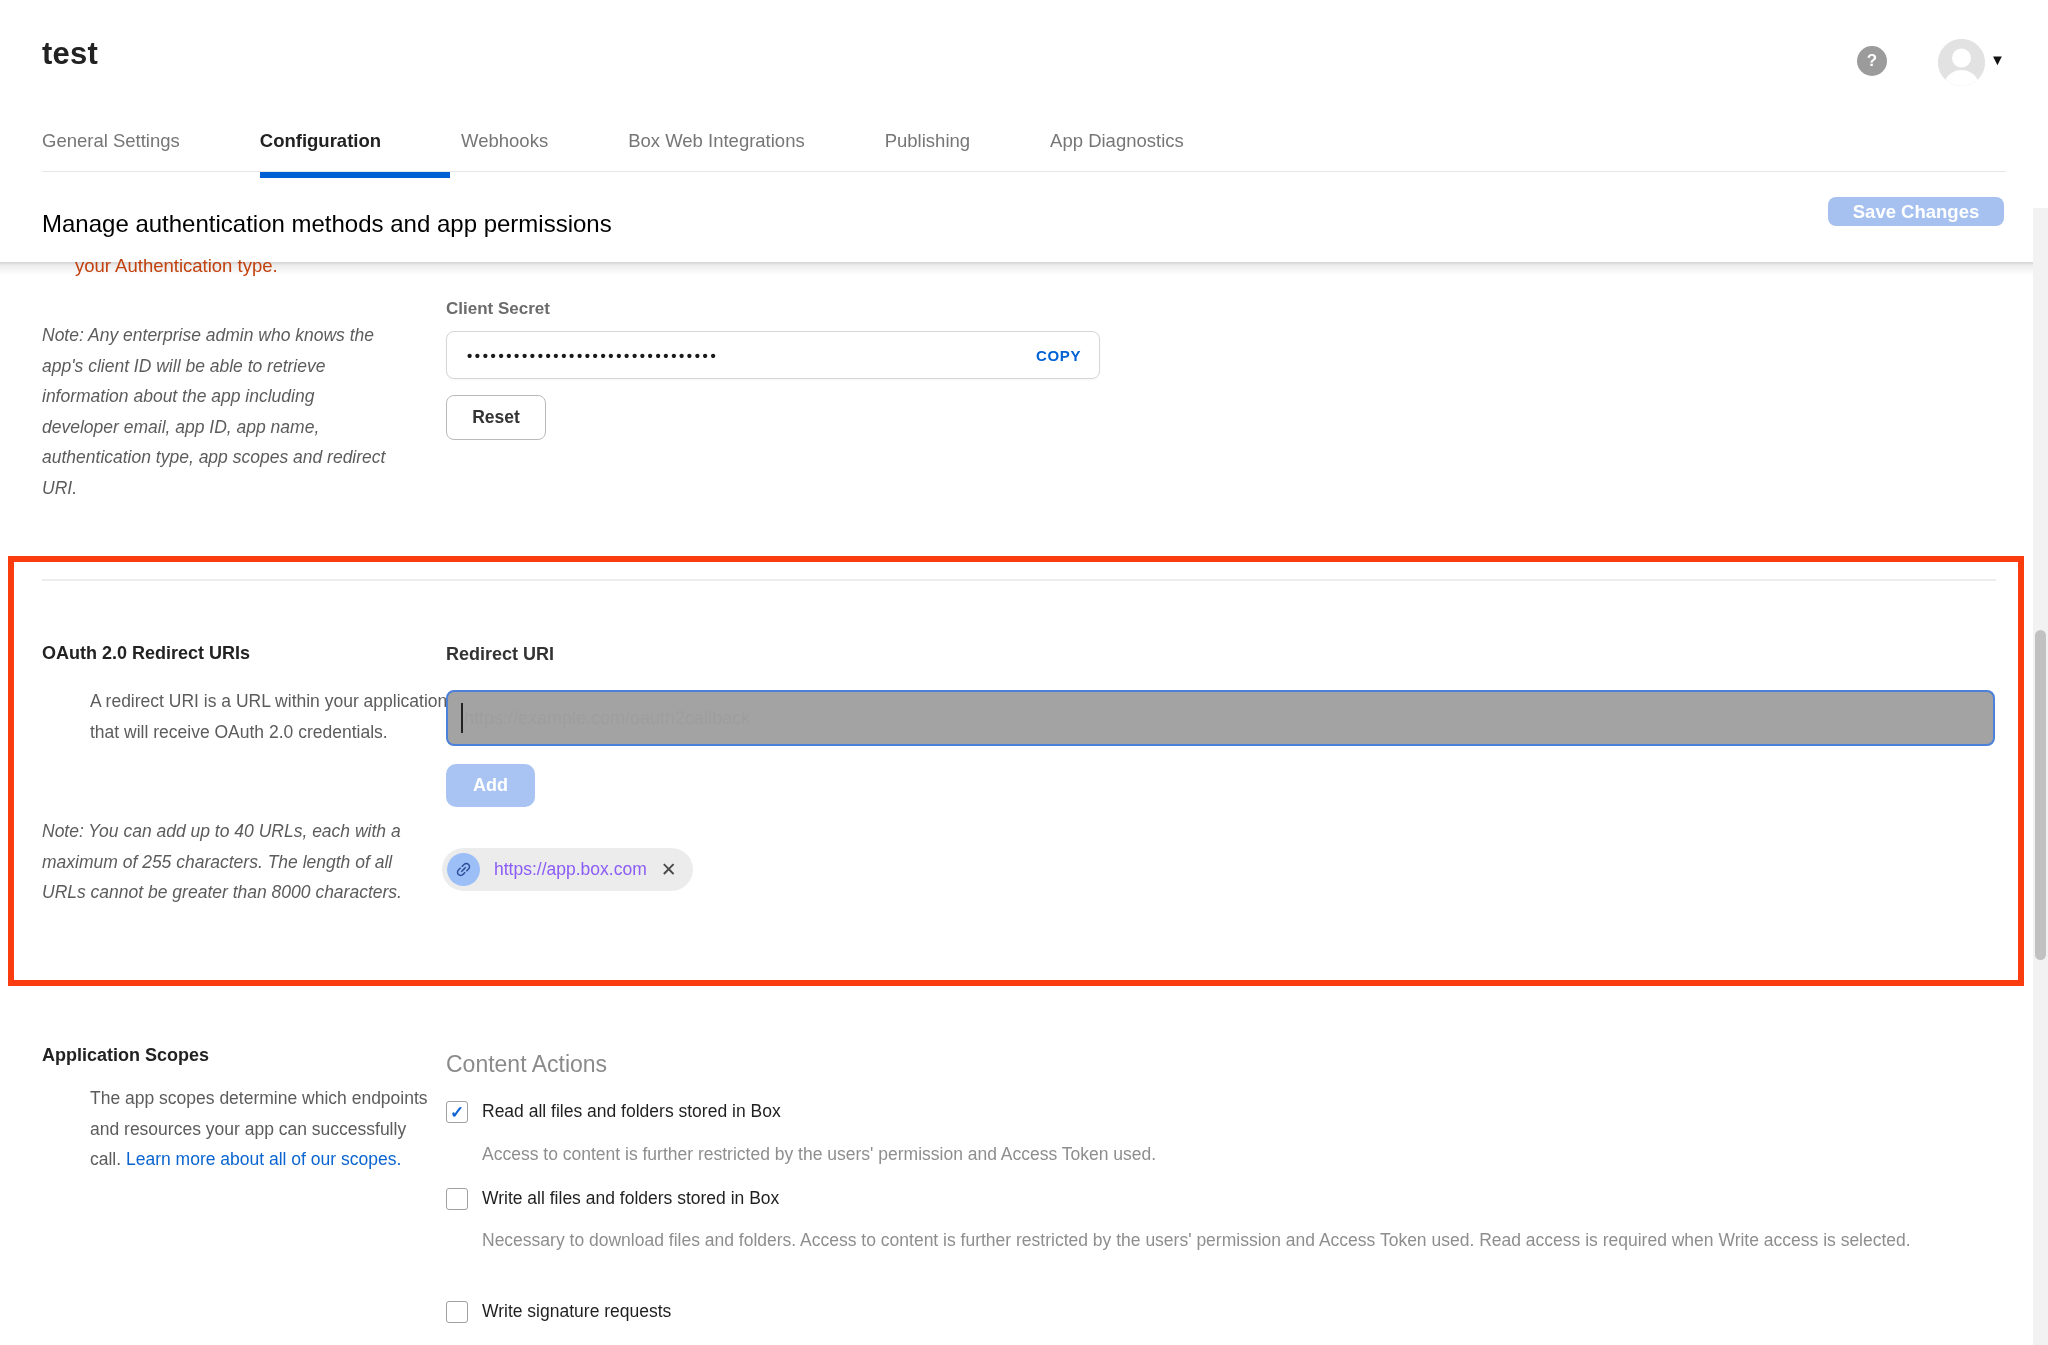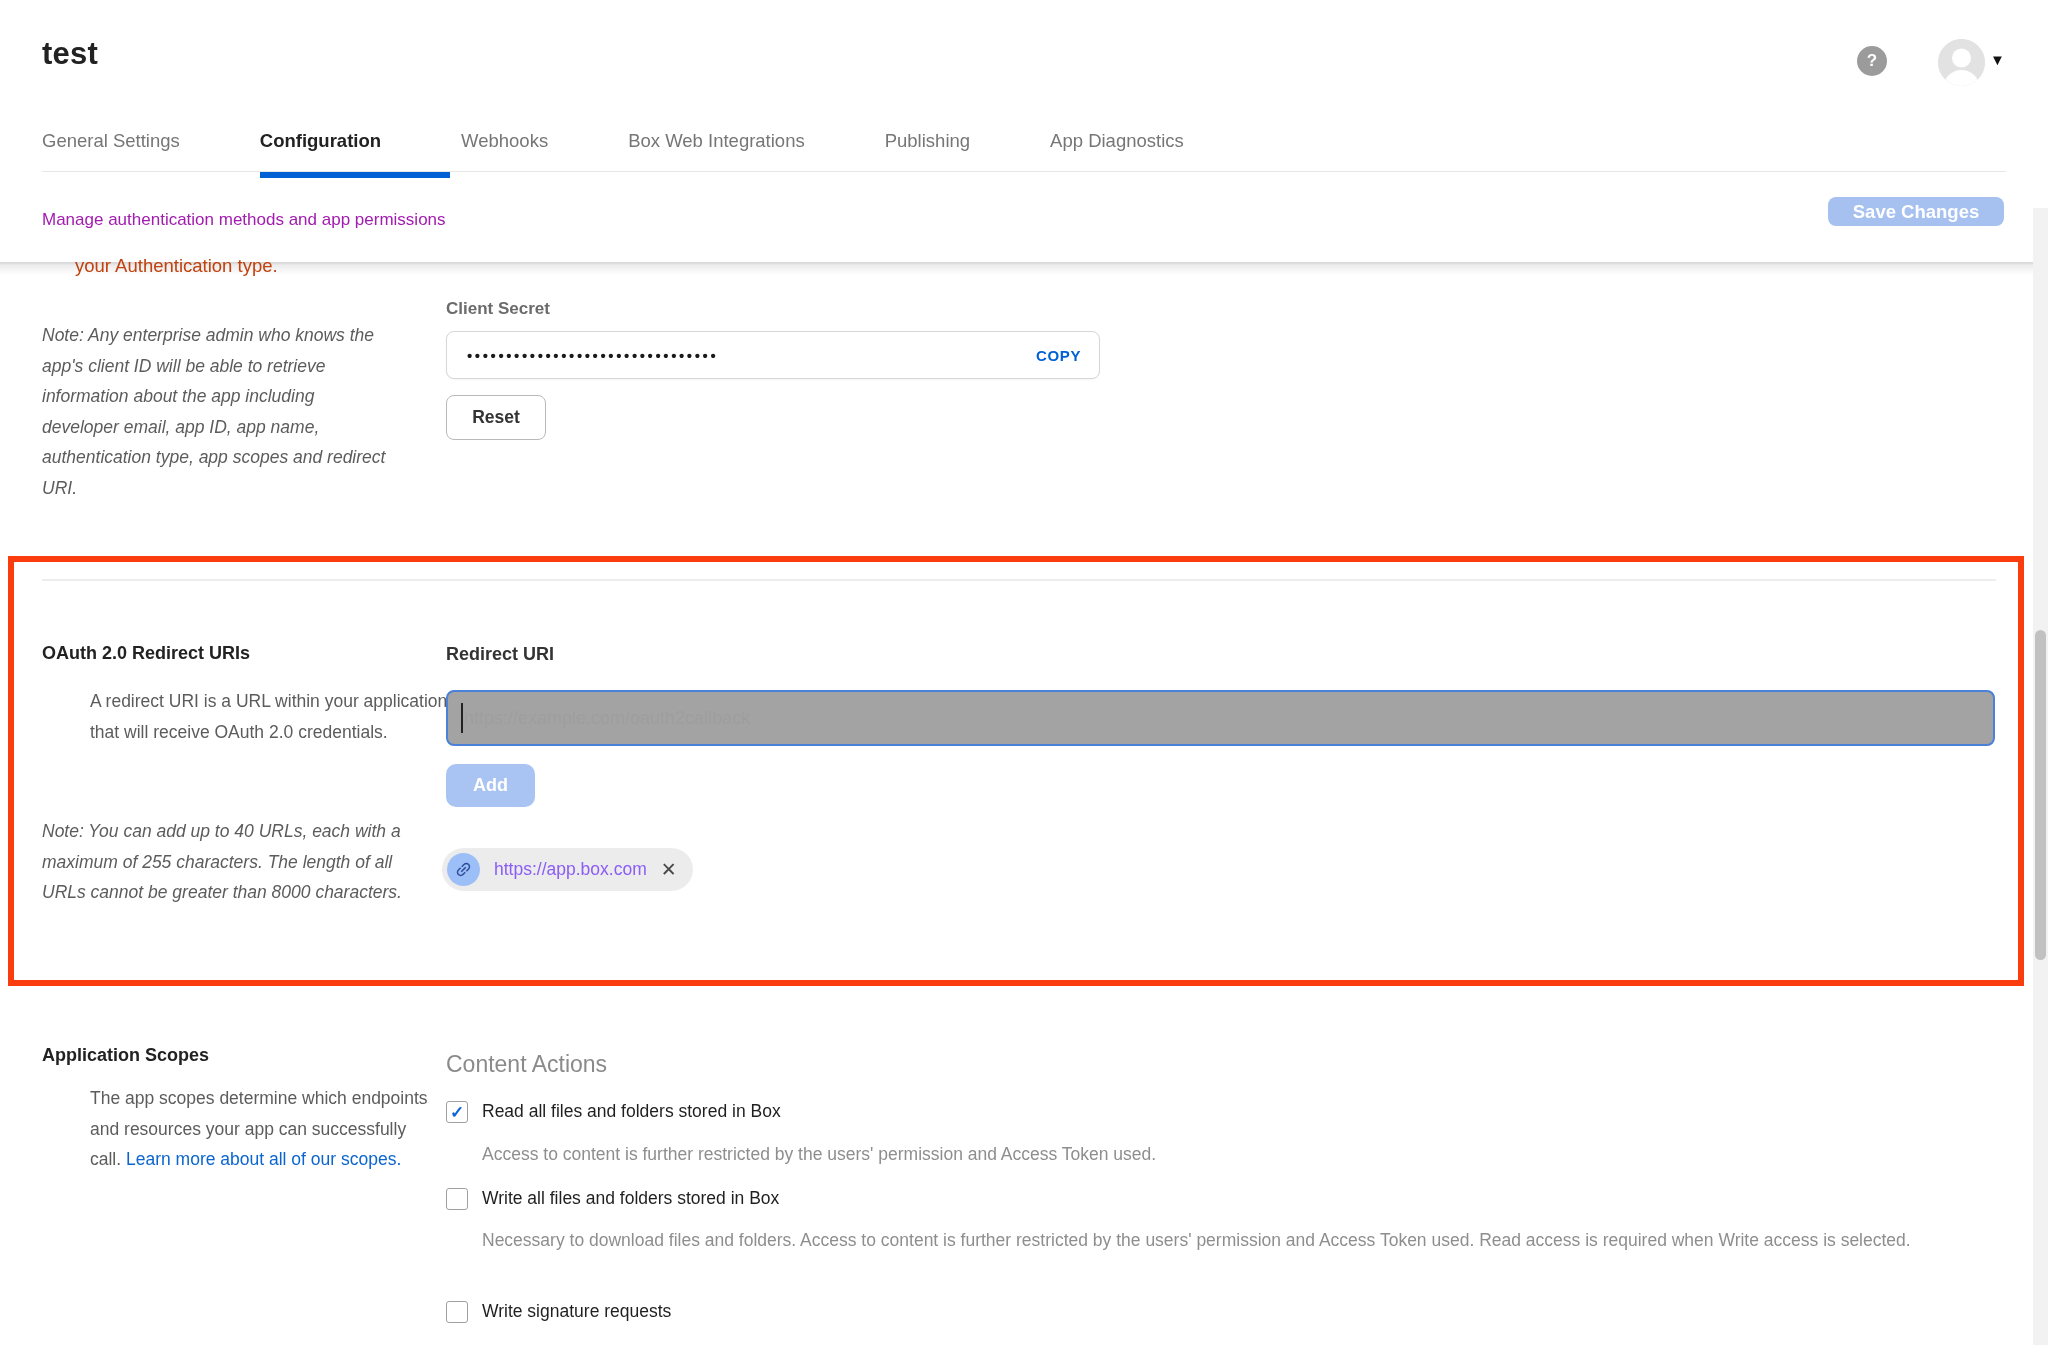--- a/index.html
+++ b/index.html
@@ -16,21 +16,21 @@
   .caret { left: 1990px; top: 51px; font-size: 15px; color: #111; cursor: pointer; }
 
   
   .tabs { left: 42px; top: 130px; display: flex; gap: 80px; }
   .tab-item { font-size: 18.5px; color: #767676; padding-bottom: 26px; position: relative; cursor: pointer; white-space: nowrap; }
   .tab-item.active { color: #222; font-weight: 700; }
   .tab-item.active::after { content: ""; position: absolute; left: 0; bottom: 0; height: 6px; width: calc(100% + 69px); background: #0061d5; }
   .tabs-rule { left: 42px; top: 171px; width: 1964px; height: 1px; background: #e7e7e7; }
 
   
-  .subheader-text { left: 42px; top: 210px; font-size: 17px; color: #a21caf; }
+  .subheader-text { left: 42px; top: 210px; font-size: 24px; color: #000000; }
   .save-btn { left: 1828px; top: 197px; width: 176px; height: 29px; border: none; border-radius: 8px;
               background: #a6c1f0; color: #fff; font-family: inherit; font-size: 18.5px; font-weight: 700; cursor: default; }
 
   
   .scroll-shadow { left: 0; top: 262px; width: 2048px; height: 13px;
                    background: linear-gradient(to bottom, #d8d8d8 0, #d8d8d8 1px, rgba(200,200,200,0.35) 3px, rgba(255,255,255,0) 100%); }
   .clipped-line { left: 27px; top: 255px; font-size: 18.5px; color: #c2410c; margin-left: 48px; }
 
   
   .col-note { font-size: 17.5px; font-style: italic; color: #5c5c5c; line-height: 30.5px; }

